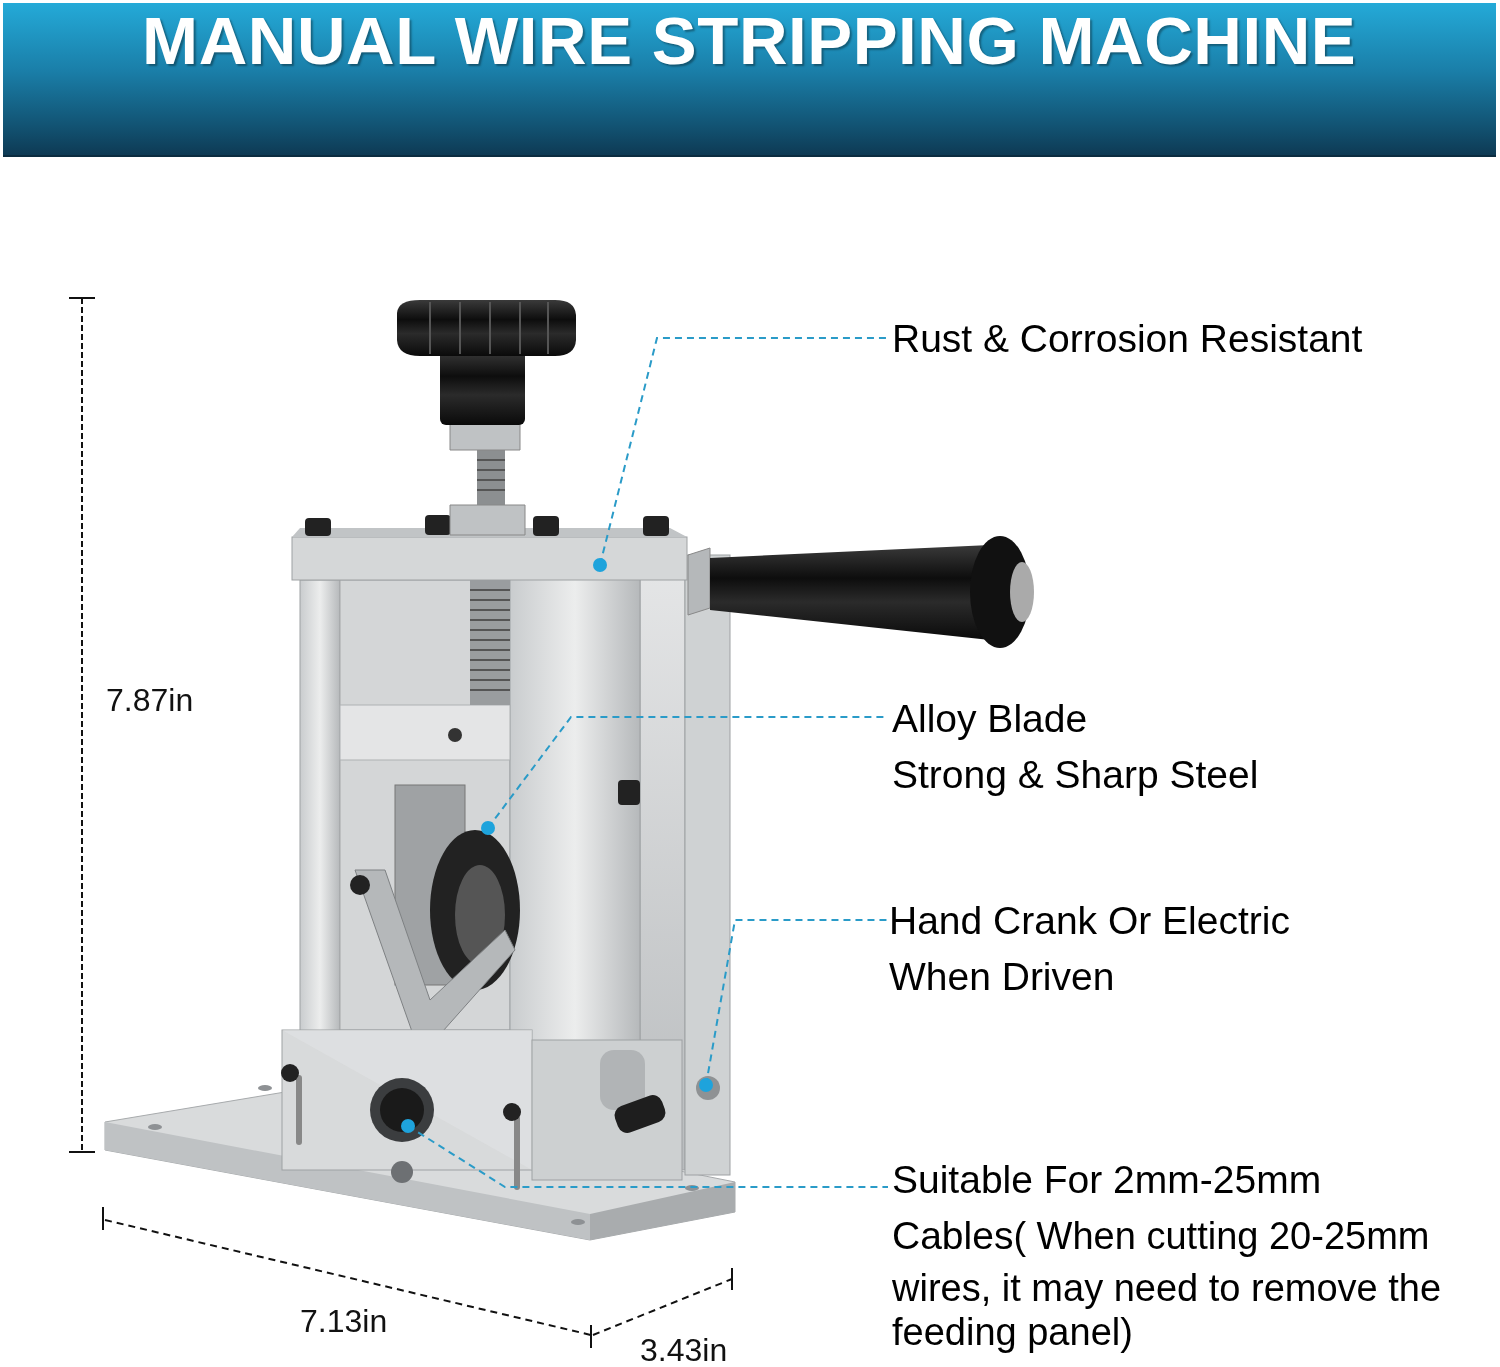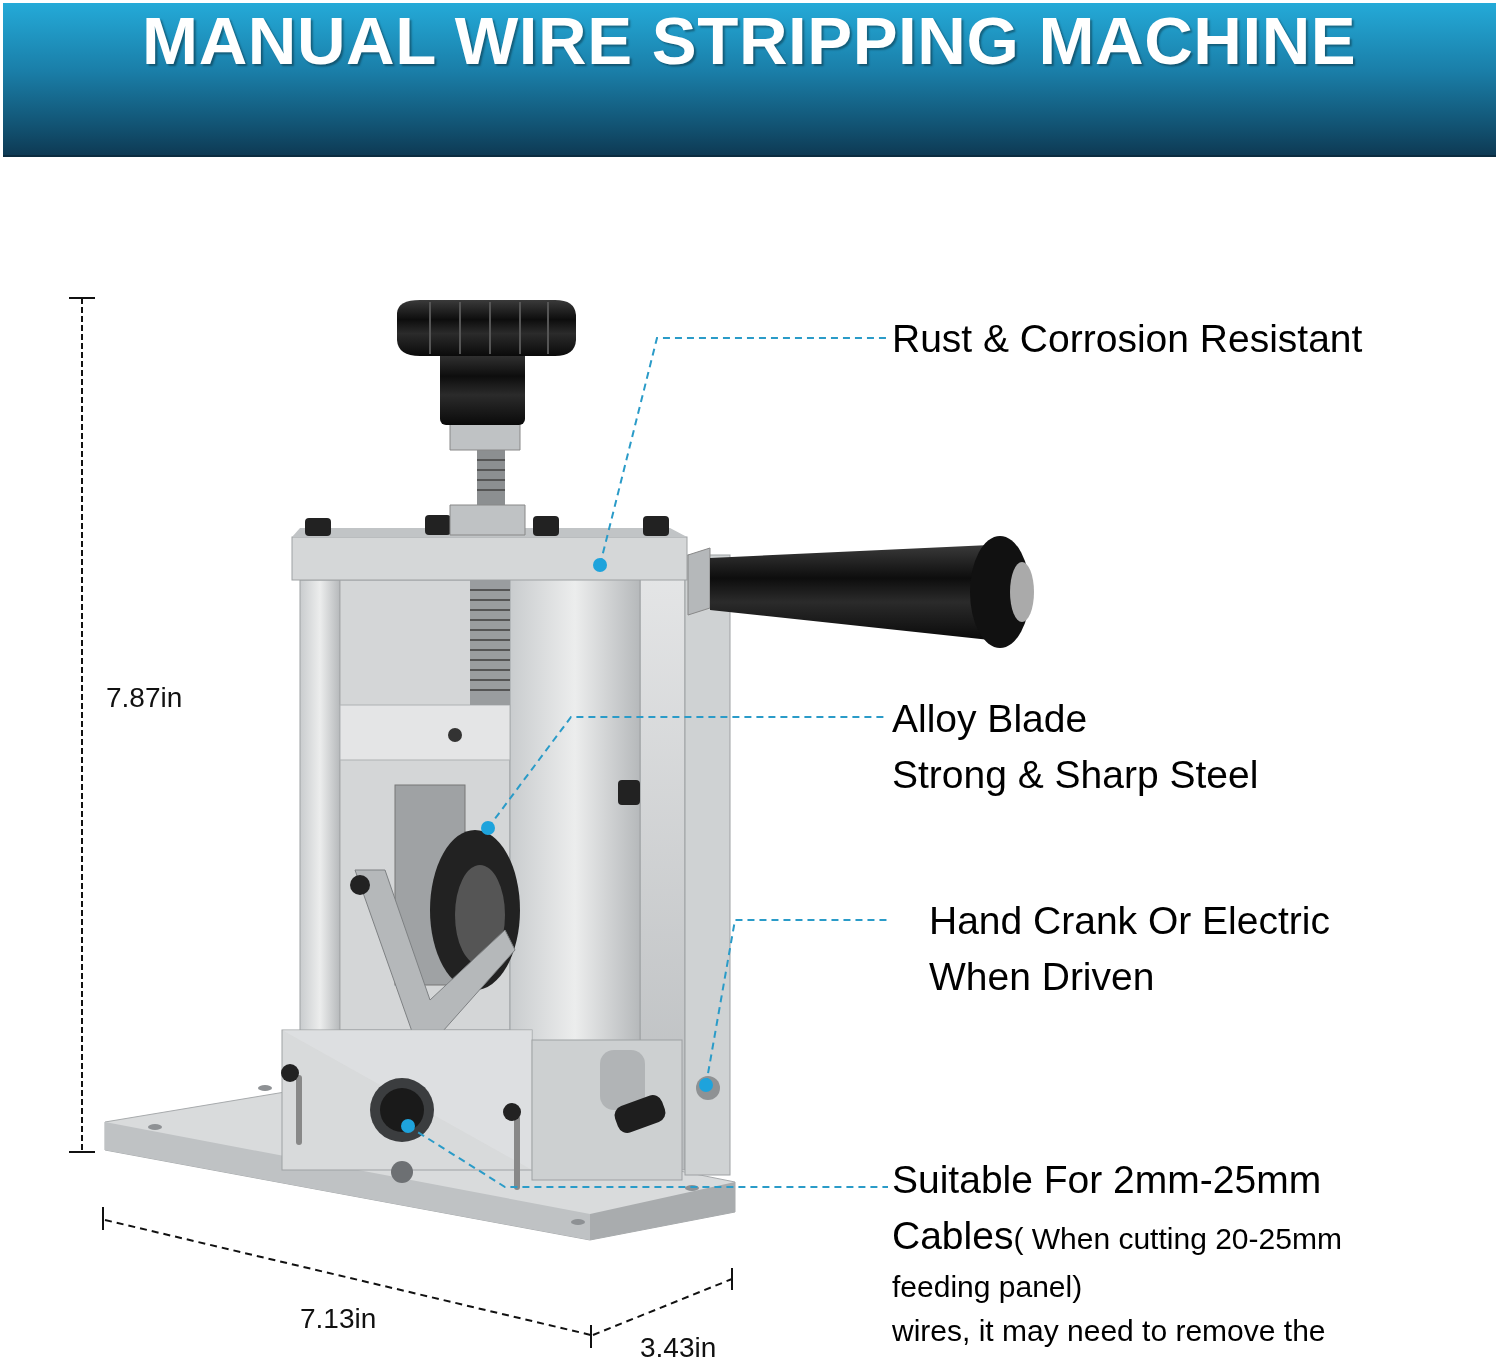--- a/index.html
+++ b/index.html
@@ -3,22 +3,22 @@
 <meta charset="utf-8">
 <style>
   html, body { margin:0; padding:0; background:#ffffff; }
   body { width:1500px; height:1367px; position:relative; overflow:hidden; font-family:"Liberation Sans", sans-serif; color:#111; }
   .banner { position:absolute; left:3px; top:3px; width:1493px; height:152px;
     background:linear-gradient(180deg,#24aad8 0%,#1a7ea8 45%,#125474 80%,#0e3a54 100%);
     border-bottom:2px solid #0b2c40; display:flex; align-items:flex-start; justify-content:center; }
   .banner-title { color:#fff; font-family:"Liberation Sans", sans-serif; font-weight:bold; font-size:66px;
     letter-spacing:0.5px; text-shadow:2px 2px 2px rgba(0,0,0,0.35); transform:scaleX(1.02); }
   .feature { position:absolute; left:892px; font-size:39px; line-height:56px; color:#000000; }
-  .feature .small { font-size:30px; }
-  .dim { position:absolute; font-size:28px; color:#111; }
+  .feature .small { font-size:38px; }
+  .dim { position:absolute; font-size:32px; color:#111; }
   svg.art { position:absolute; left:0; top:0; }
 </style>
 </head>
 <body>
 
 <div class="banner">
   <span class="banner-title">MANUAL WIRE STRIPPING MACHINE</span>
 </div>
 
 <svg class="art" width="1500" height="1367" viewBox="0 0 1500 1367">
@@ -165,27 +165,27 @@
 
 <div class="feature" style="top:311px;">
   <div>Rust &amp; Corrosion Resistant</div>
 </div>
 
 <div class="feature" style="top:691px;">
   <div>Alloy Blade</div>
   <div>Strong &amp; Sharp Steel</div>
 </div>
 
-<div class="feature" style="top:893px; left:889px;margin-left:40px;">
+<div class="feature" style="top:893px; left:889px;">
   <div>Hand Crank Or Electric</div>
   <div>When Driven</div>
 </div>
 
 <div class="feature" style="top:1152px;">
   <div>Suitable For 2mm-25mm</div>
   <div><span>Cables</span><span class="small">( When cutting 20-25mm</span></div>
+  <div class="small" style="line-height:48px;">wires, it may need to remove the</div>
   <div class="small" style="line-height:40px;">feeding panel)</div>
-  <div class="small" style="line-height:48px;">wires, it may need to remove the</div>
 </div>
 
 <div class="dim" style="left:106px; top:682px;">7.87in</div>
 <div class="dim" style="left:300px; top:1303px;">7.13in</div>
 <div class="dim" style="left:640px; top:1332px;">3.43in</div>
 
 </body></html>

